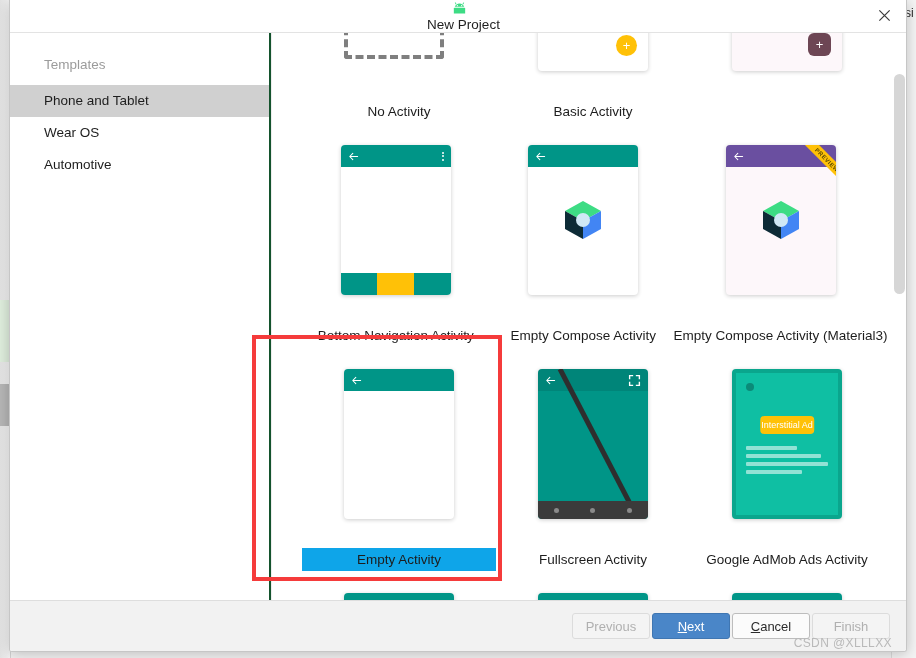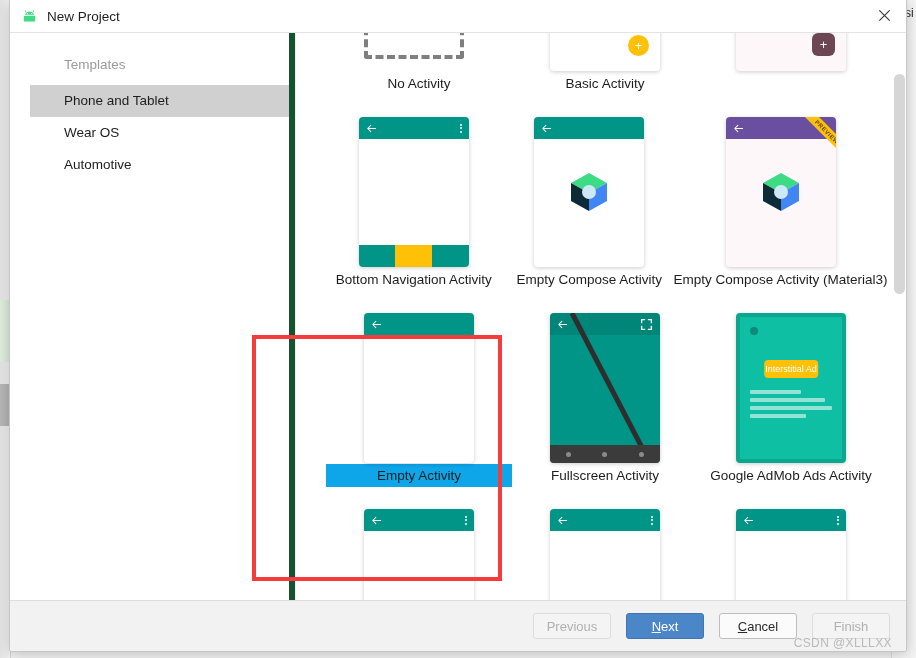--- a/index.html
+++ b/index.html
@@ -78,20 +78,21 @@
 
   .titlebar {
     height: 32px;
     min-height: 32px;
     background: #ffffff;
     border-bottom: 1px solid #e3e3e3;
     display: flex;
     align-items: center;
     padding: 0 0 0 11px;
     position: relative;
+    flex-direction: column;
   }
   .title-icon {
     width: 17px; height: 17px;
     margin-right: 9px;
     display: block;
   }
   .title-text {
     font-size: 13.5px;
     color: #1f1f1f;
   }
@@ -111,24 +112,23 @@
     flex: 1;
     display: flex;
     min-height: 0;
     background: #fff;
   }
 
   .sidebar {
     width: 259px;
     min-width: 259px;
     background: #ffffff;
-    border-right: 6px solid #14532d;
+    border-right: 2px solid #14532d;
     padding-top: 12px;
     position: relative;
-    padding-left: 20px;
   }
   .sidebar-header {
     height: 40px;
     line-height: 40px;
     padding-left: 34px;
     font-size: 13.5px;
     color: #9b9b9b;
   }
   .sidebar-item {
     height: 32px;
@@ -172,21 +172,21 @@
     position: relative;
   }
 
   .thumb {
     width: 110px;
     height: 150px;
     position: relative;
     overflow: visible;
   }
   .cell-label {
-    margin-top: 1px;
+    margin-top: 29px;
     font-size: 13.5px;
     color: #1d1d1d;
     text-align: center;
     white-space: nowrap;
     padding: 3px 8px;
     line-height: 17px;
   }
   .cell-label.selected {
     background: #0ea5e9;
     width: 100%;
@@ -397,21 +397,21 @@
   
   .footer {
     height: 50px;
     min-height: 50px;
     background: #f2f2f2;
     border-top: 1px solid #dedede;
     display: flex;
     align-items: center;
     justify-content: flex-end;
     padding-right: 16px;
-    gap: 15px;
+    gap: 2px;
     position: relative;
   }
   .btn {
     min-width: 78px;
     height: 26px;
     border-radius: 3px;
     border: 1px solid #bdbdbd;
     background: #fbfbfb;
     font-size: 13px;
     color: #2b2b2b;

